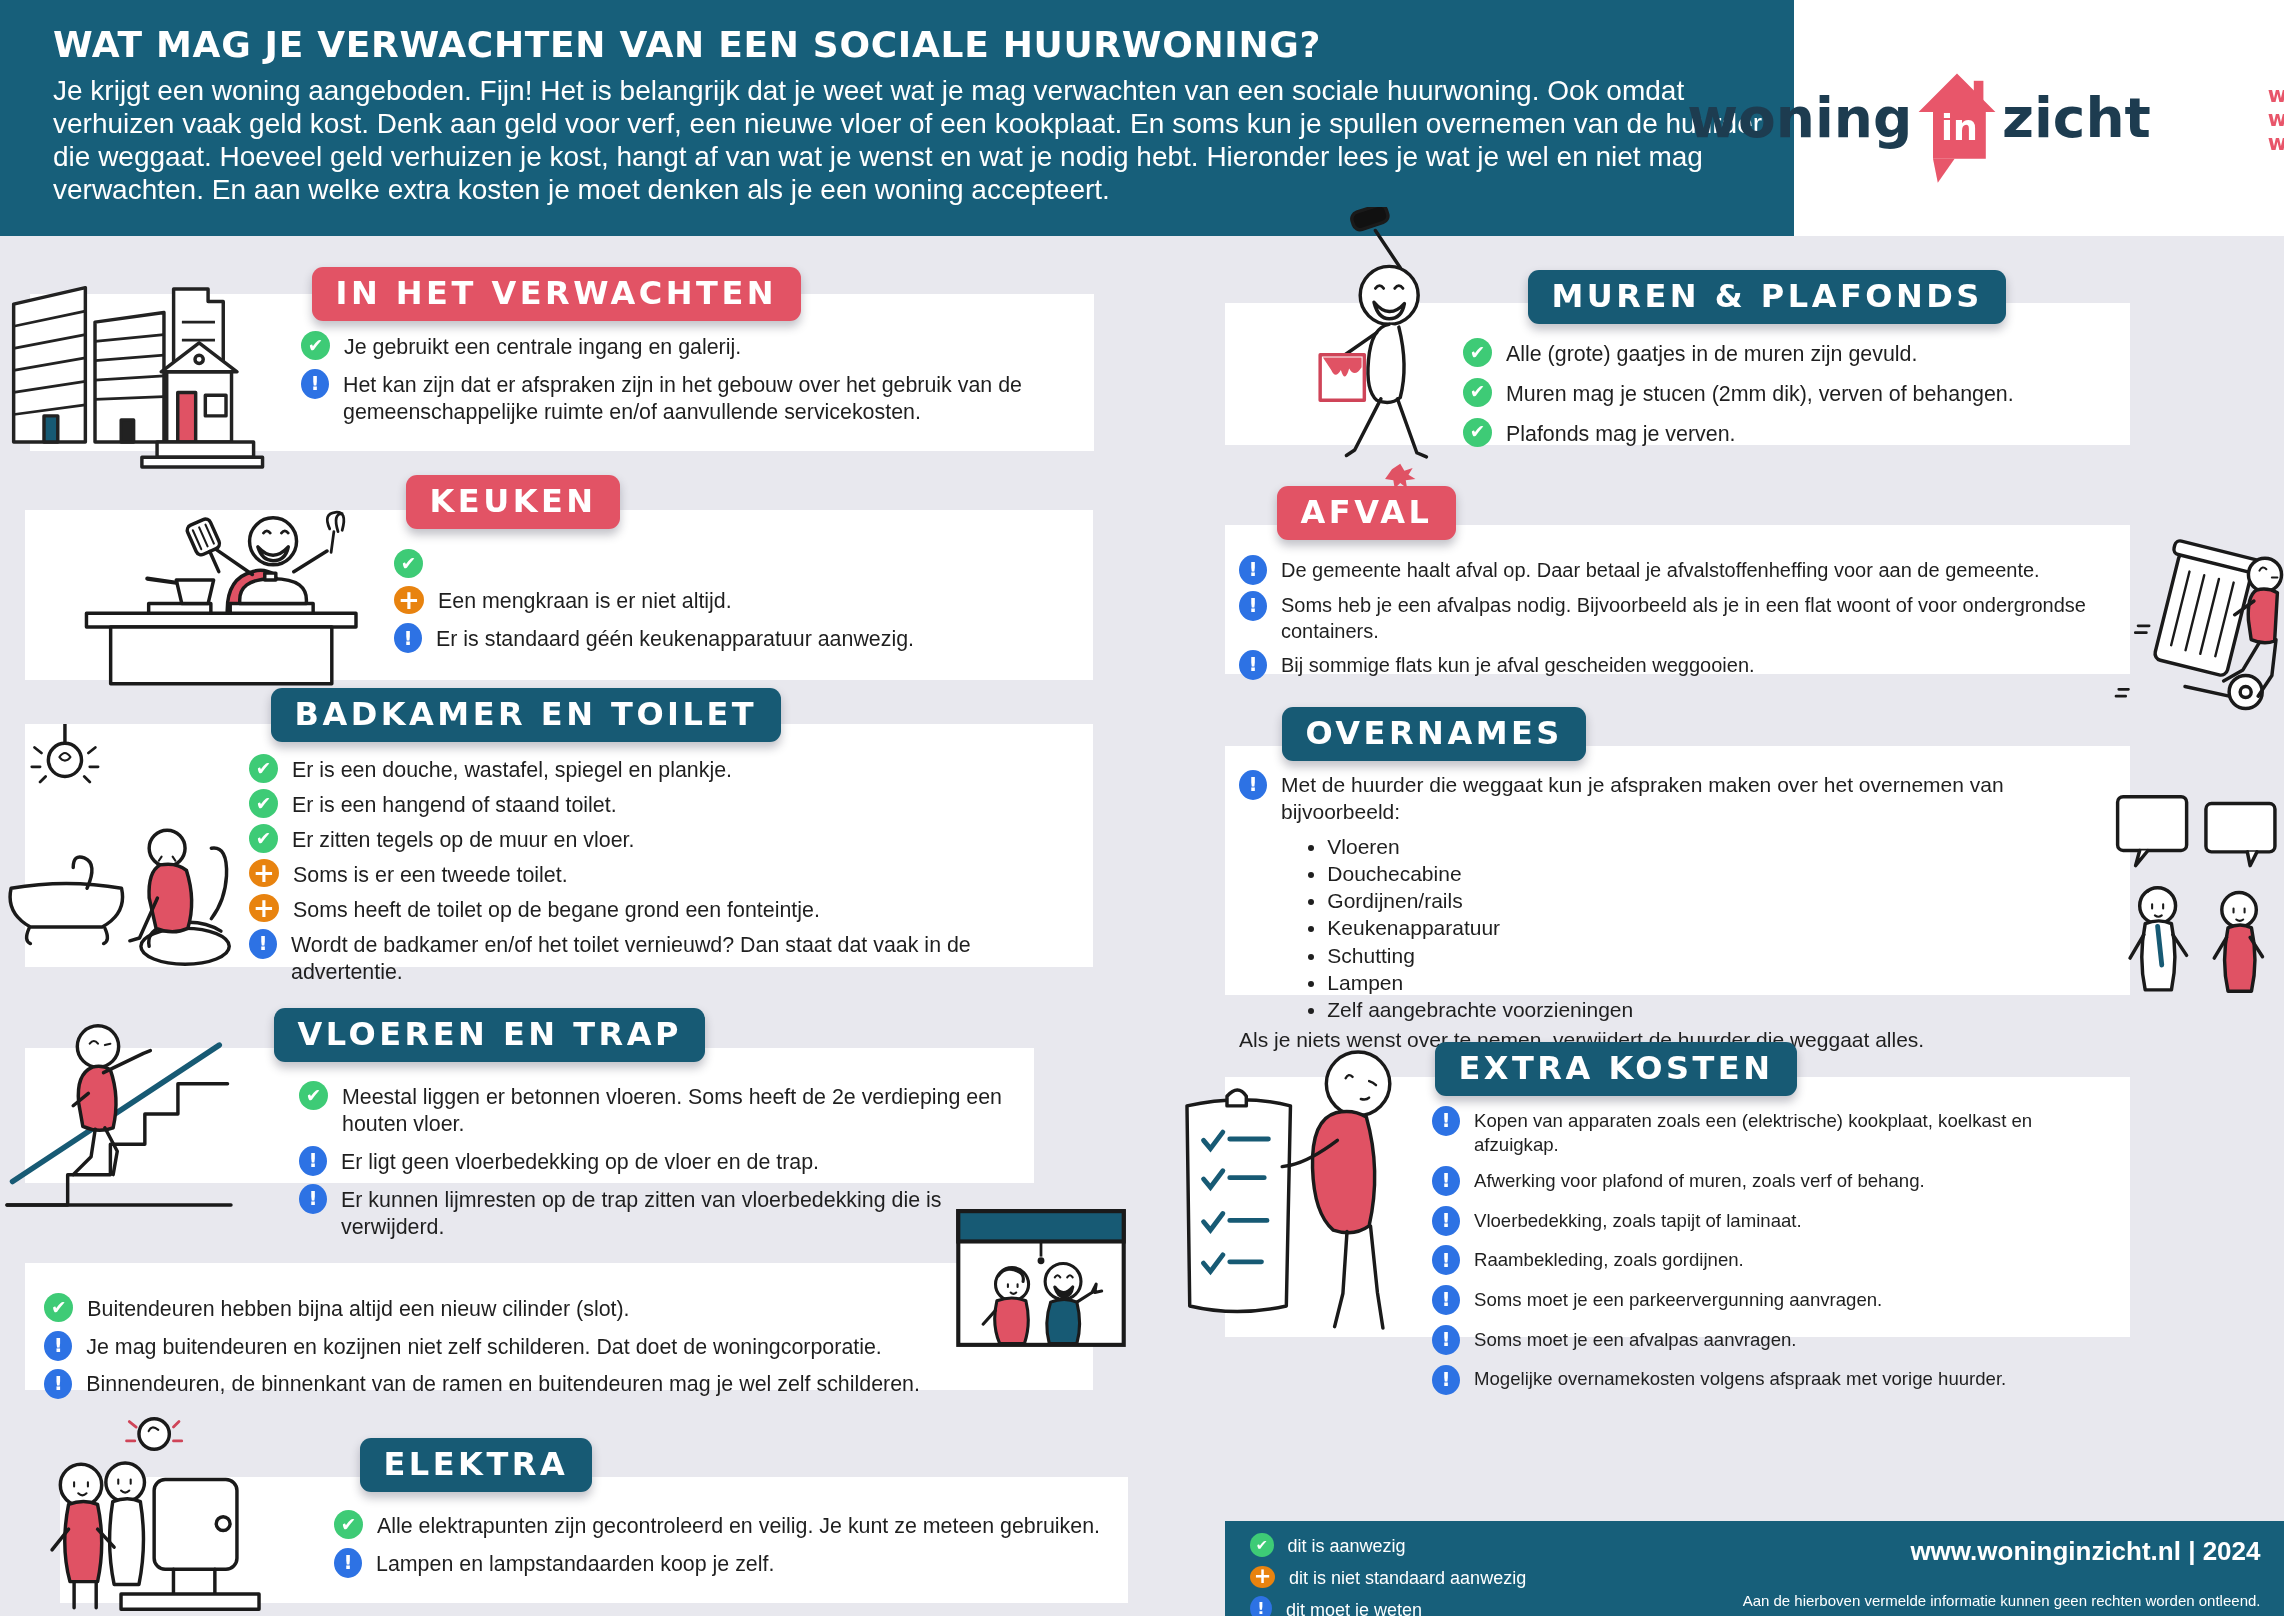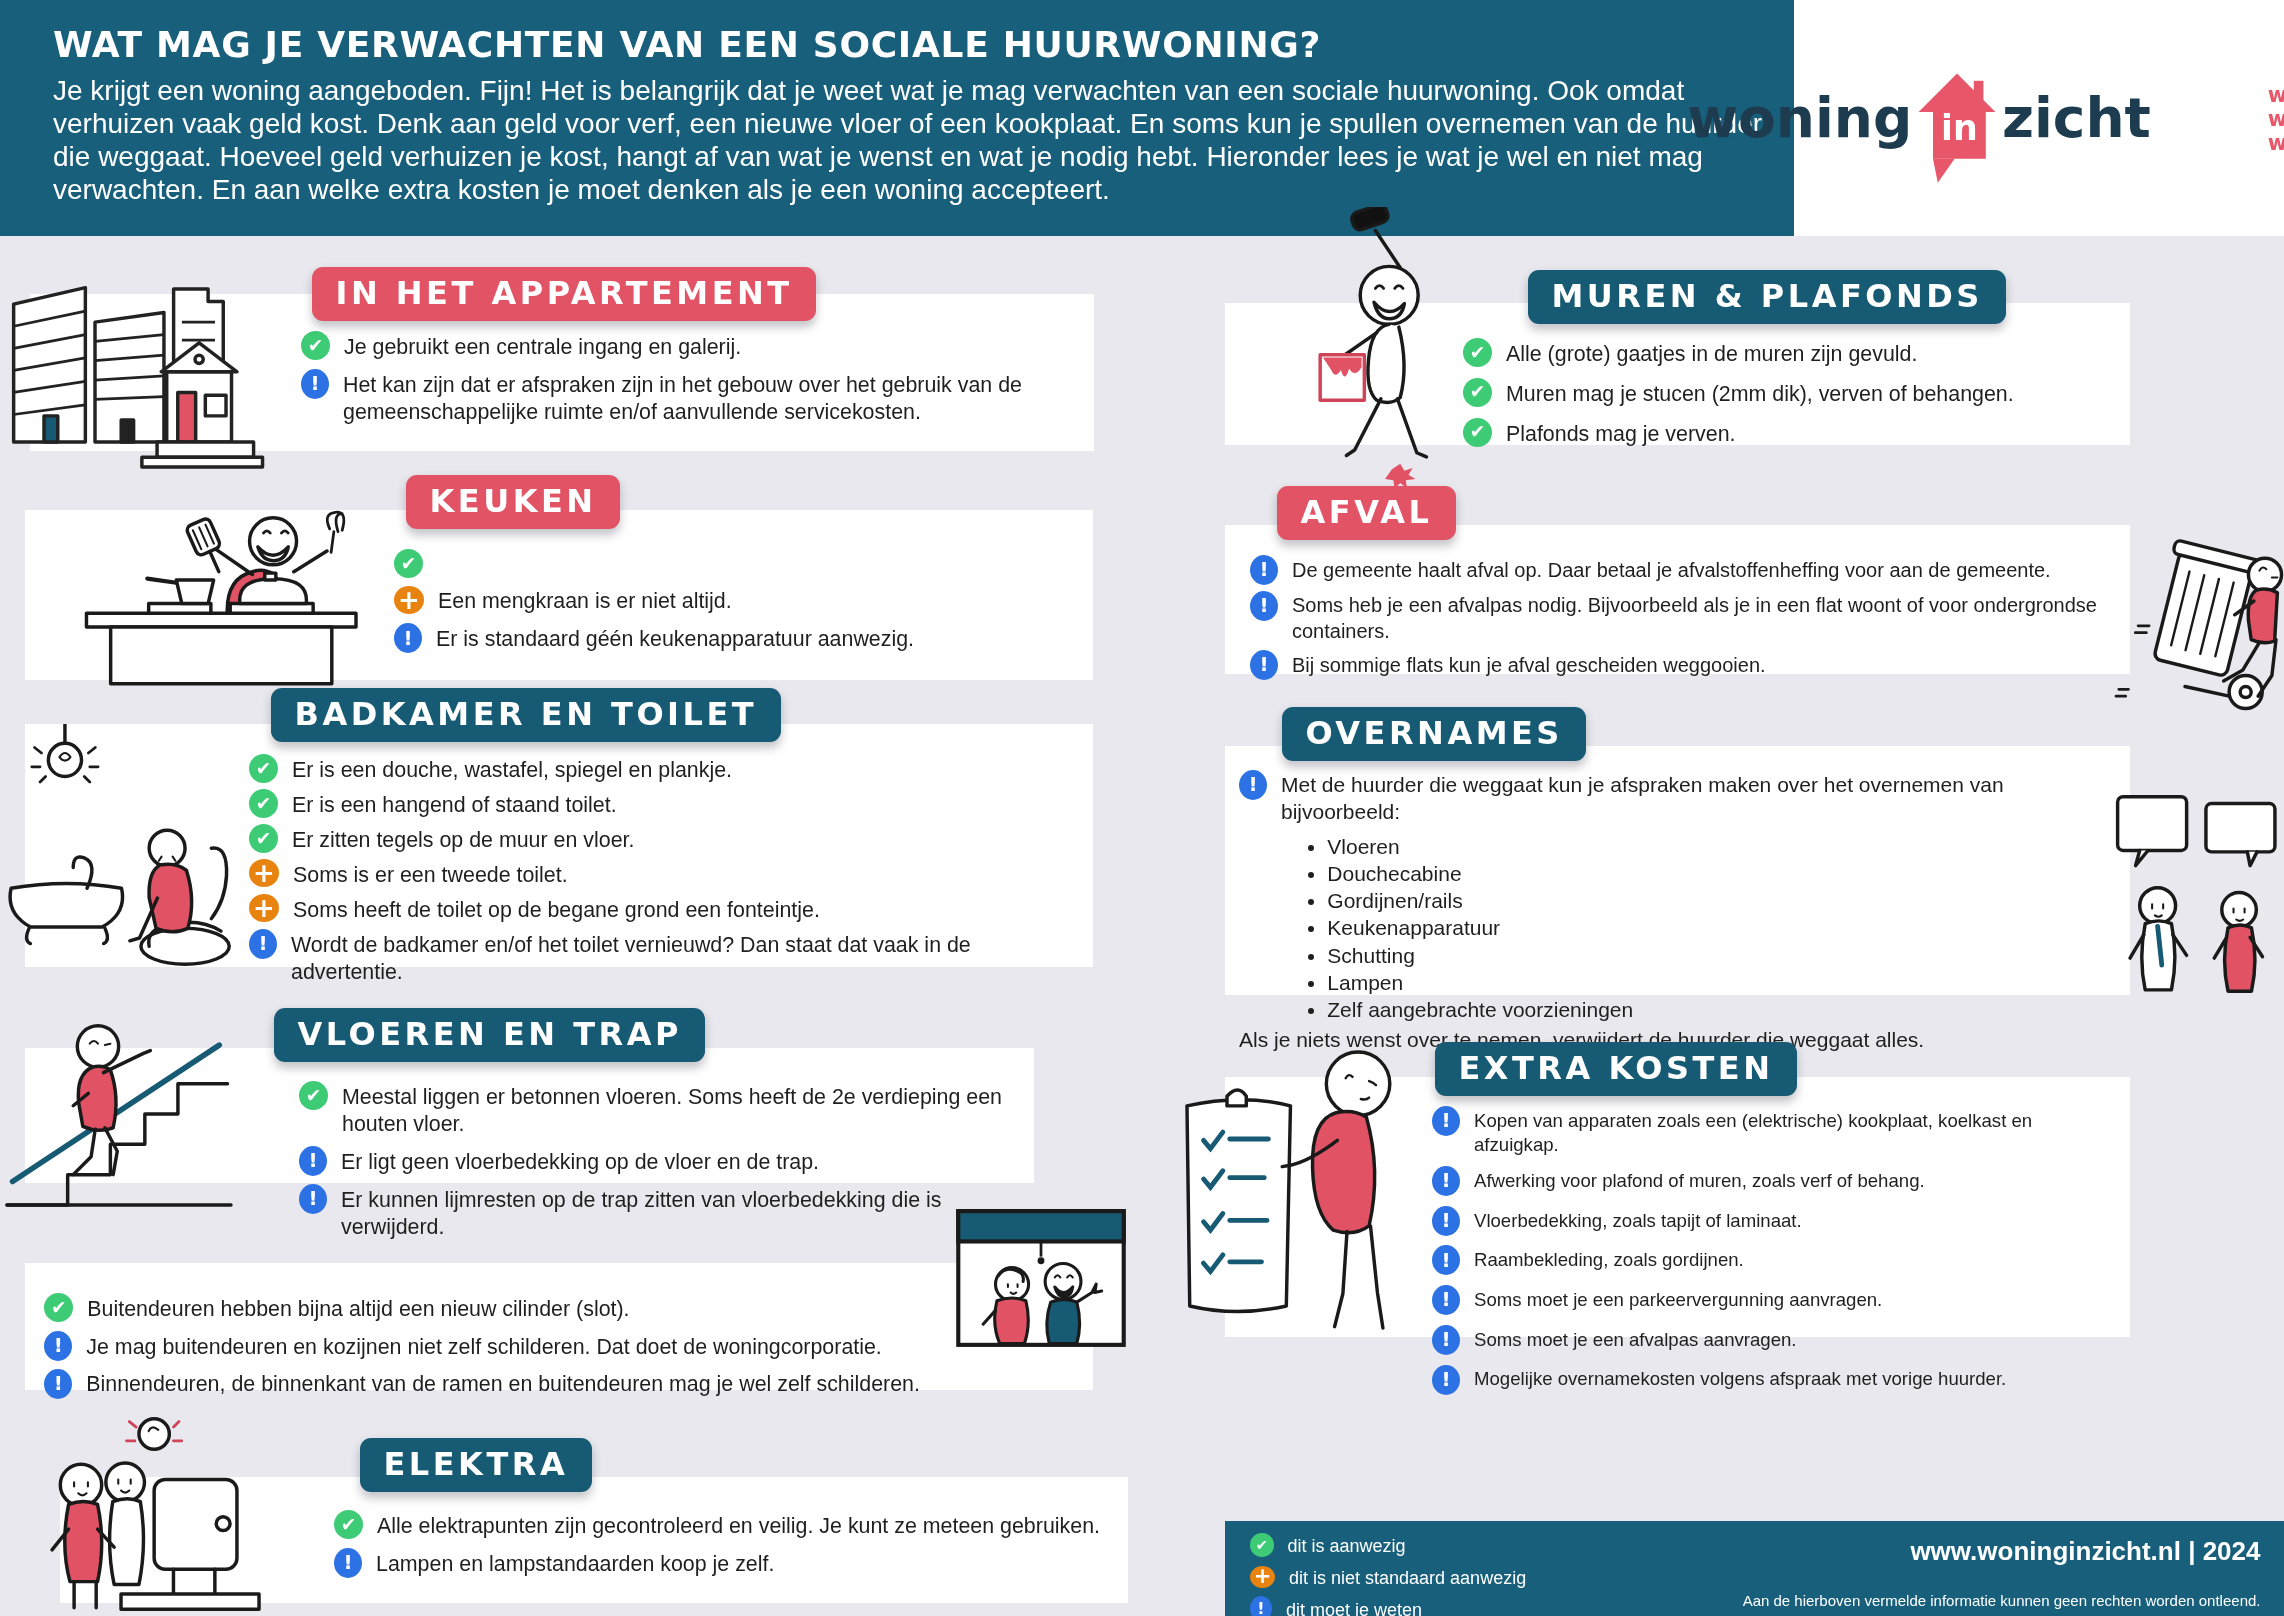--- a/index.html
+++ b/index.html
@@ -45,21 +45,21 @@
   #sec-bad .item{margin-bottom:4.8px;}
   #sec-vloer{left:25px;top:1048px;width:1009px;height:135px;padding:33px 18px 0 274px;}
   #sec-vloer .badge{left:249px;top:-40px;}
   #sec-ramen{left:25px;top:1263px;width:1068px;height:127px;padding:30px 117px 0 19.3px;}
   #sec-ramen .badge{left:57px;top:-39px;}
   #sec-elektra{left:25px;top:1477px;width:1068px;height:126px;padding:33px 28px 0 274px;margin-left:35px;}
   #sec-elektra .badge{left:300px;top:-39px;}
   #sec-muren{left:1225px;top:303px;width:905px;height:142px;padding:35px 28px 0 238px;}
   #sec-muren .badge{left:303px;top:-33px;}
   #sec-muren .item{margin-bottom:9.7px;}
-  #sec-afval{left:1225px;top:525px;width:905px;height:149px;padding:30px 21px 0 25px;}
+  #sec-afval{left:1225px;top:525px;width:905px;height:149px;padding:30px 21px 0 14px;}
   #sec-afval .badge{left:52px;top:-39px;}
   #sec-afval .item{font-size:20px;margin-bottom:5.5px;}
   #sec-over{left:1225px;top:746px;width:905px;height:249px;padding:23.5px 14px 0 14px;}
   #sec-over .badge{left:57px;top:-39px;}
   #sec-over .item{font-size:21px;}
   #sec-extra{left:1225px;top:1077px;width:905px;height:260px;padding:29px 16.6px 0 207px;}
   #sec-extra .badge{left:210px;top:-35px;}
   #sec-extra .item{font-size:18.6px;margin-bottom:9.7px;}
   
   #footer{position:absolute;left:1225px;top:1521px;width:1059px;height:95px;background:#175f7a;
@@ -90,21 +90,21 @@
         <polygon points="70,6 134,70 118,70 118,148 30,148 30,70 6,70" fill="#e8566a"></polygon>
         <polygon points="30,148 66,148 38,188" fill="#e8566a"></polygon>
         <text x="74" y="116" font-size="58" font-weight="bold" fill="#ffffff" text-anchor="middle" font-family="DejaVu Sans, sans-serif">in</text>
       </svg>
       <span class="logo-word">zicht</span>
     </div>
     <div class="tagline">wie wonen wil</div>
   </div>
 
   <section class="card" id="sec-app">
-    <div class="badge red">IN HET APPARTEMENT</div>
+    <div class="badge red">IN HET VERWACHTEN</div>
     <div class="items">
         <div class="item">
           <span class="icon check">✔</span>
           <span class="txt">Je gebruikt een centrale ingang en galerij.</span>
         </div>
         <div class="item">
           <span class="icon info">!</span>
           <span class="txt">Het kan zijn dat er afspraken zijn in het gebouw over het gebruik van de gemeenschappelijke ruimte en/of aanvullende servicekosten.</span>
         </div>
       </div>

